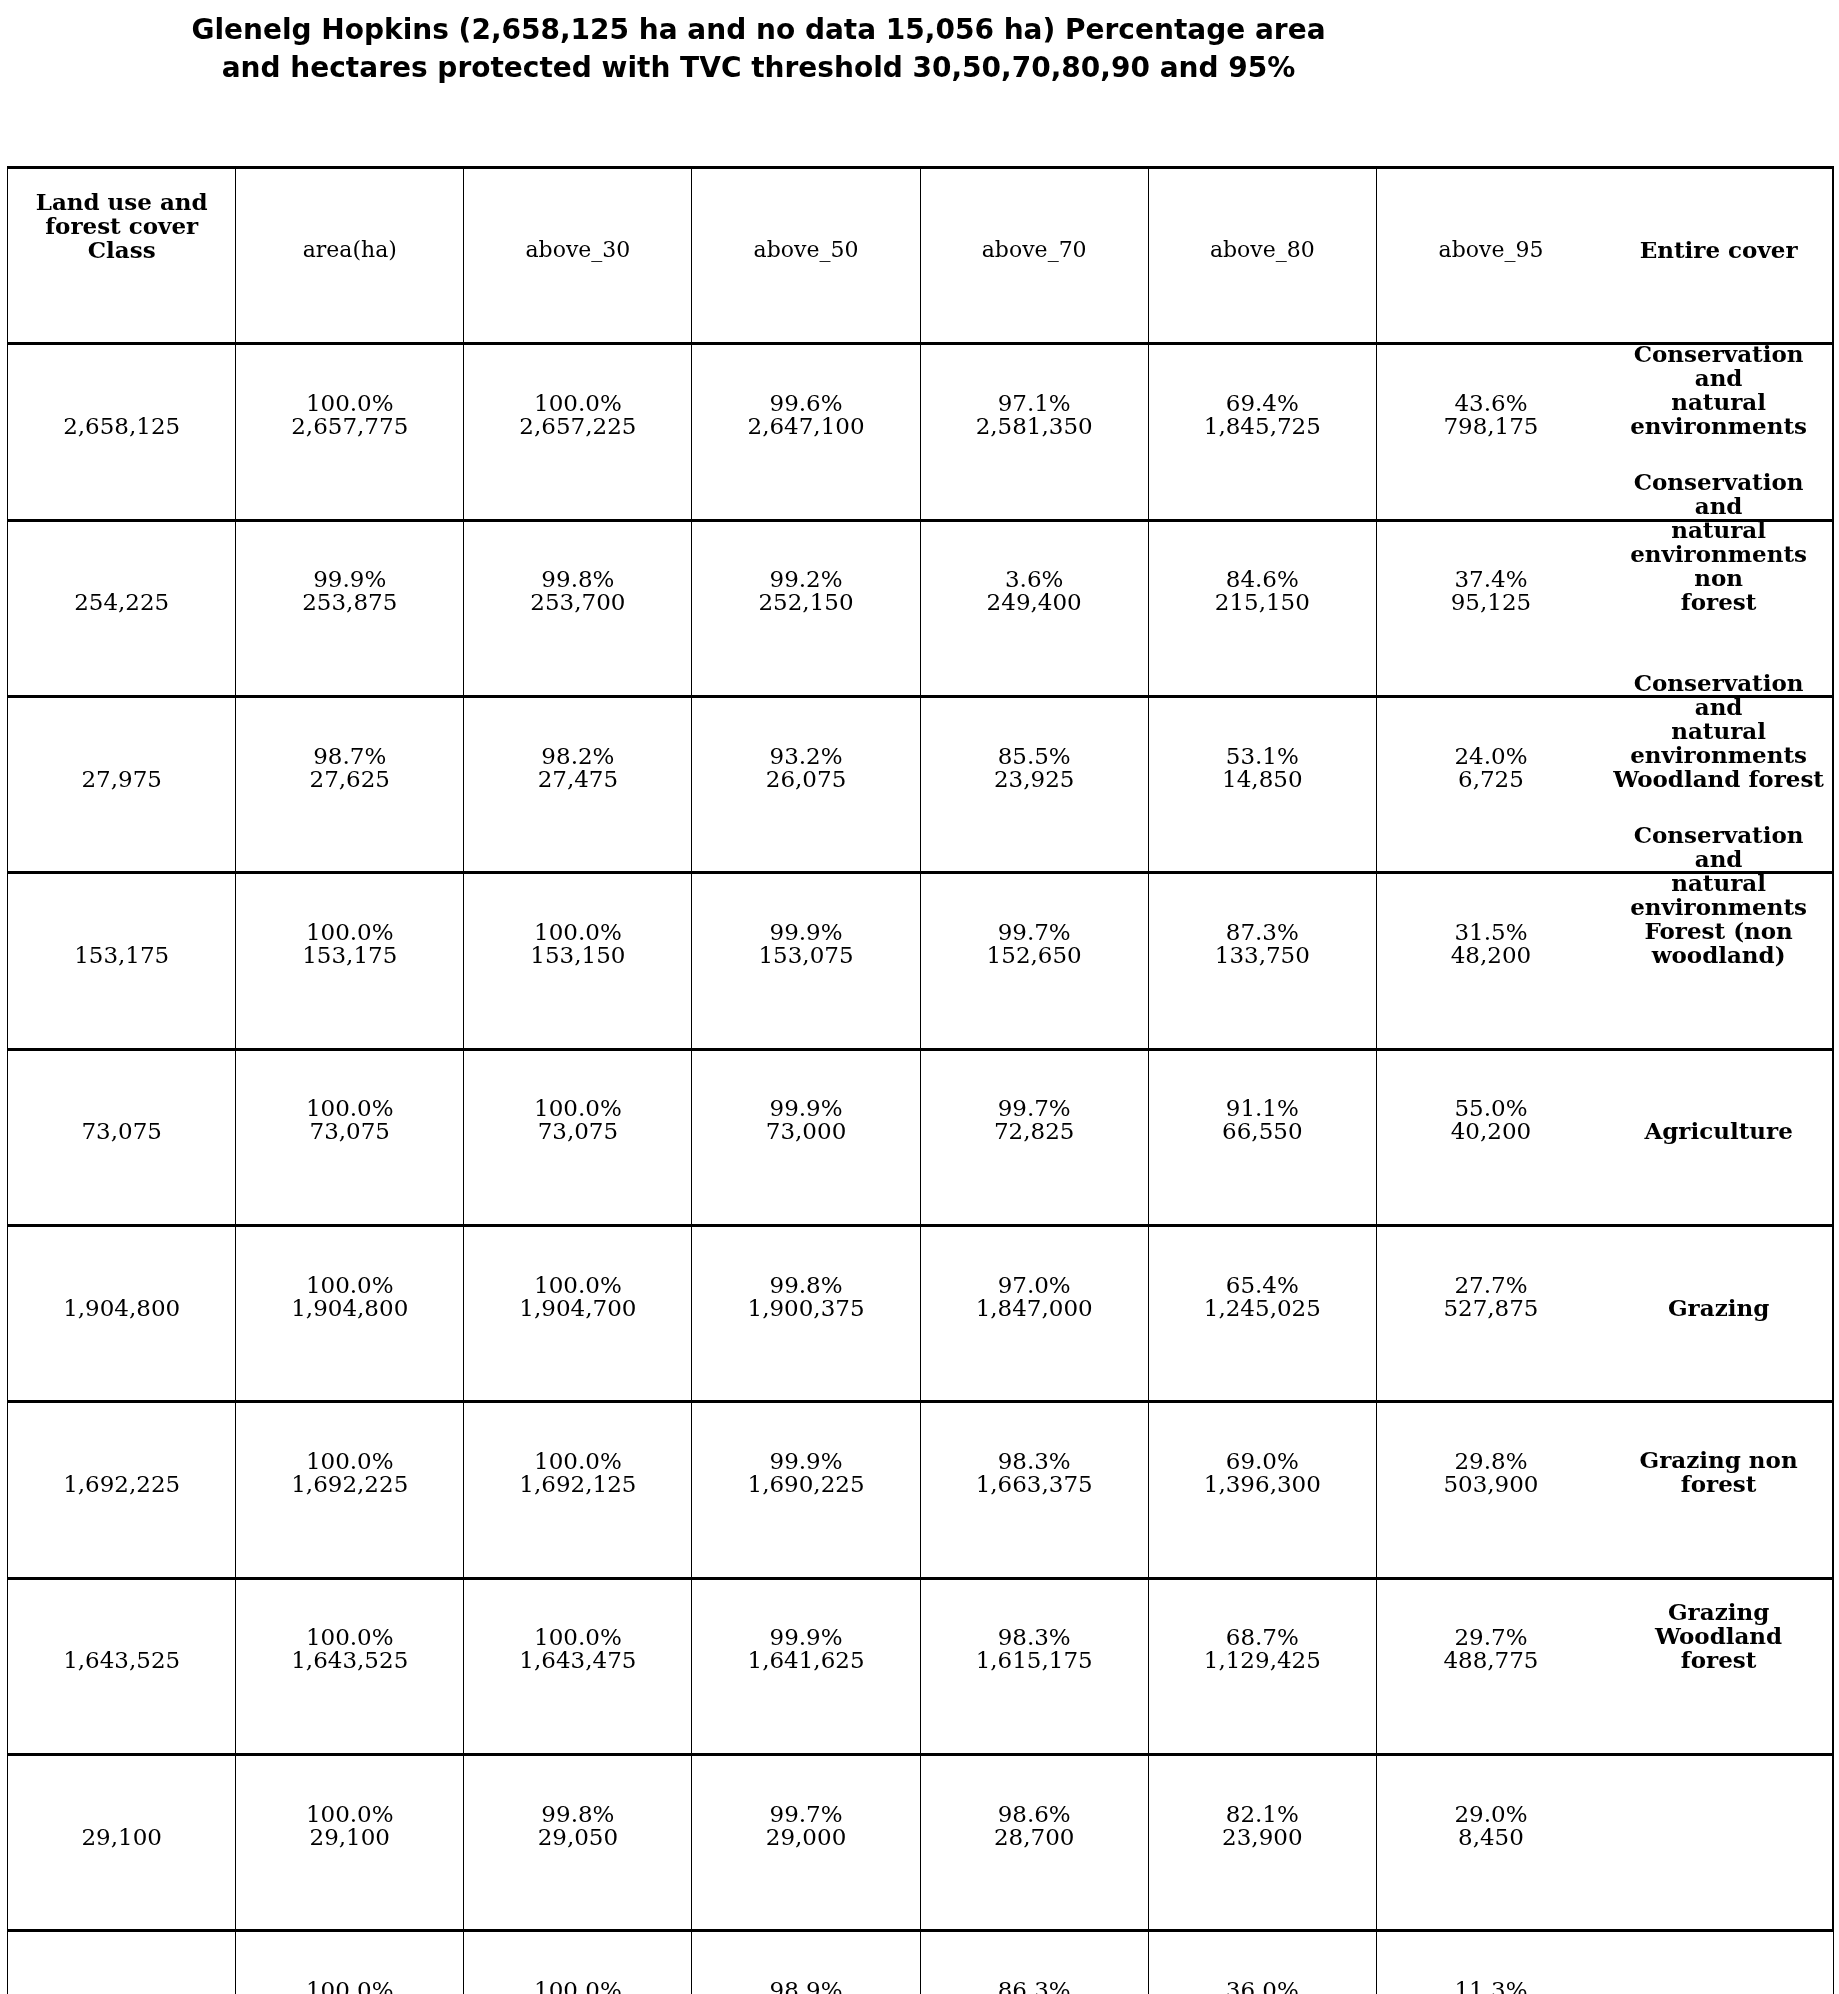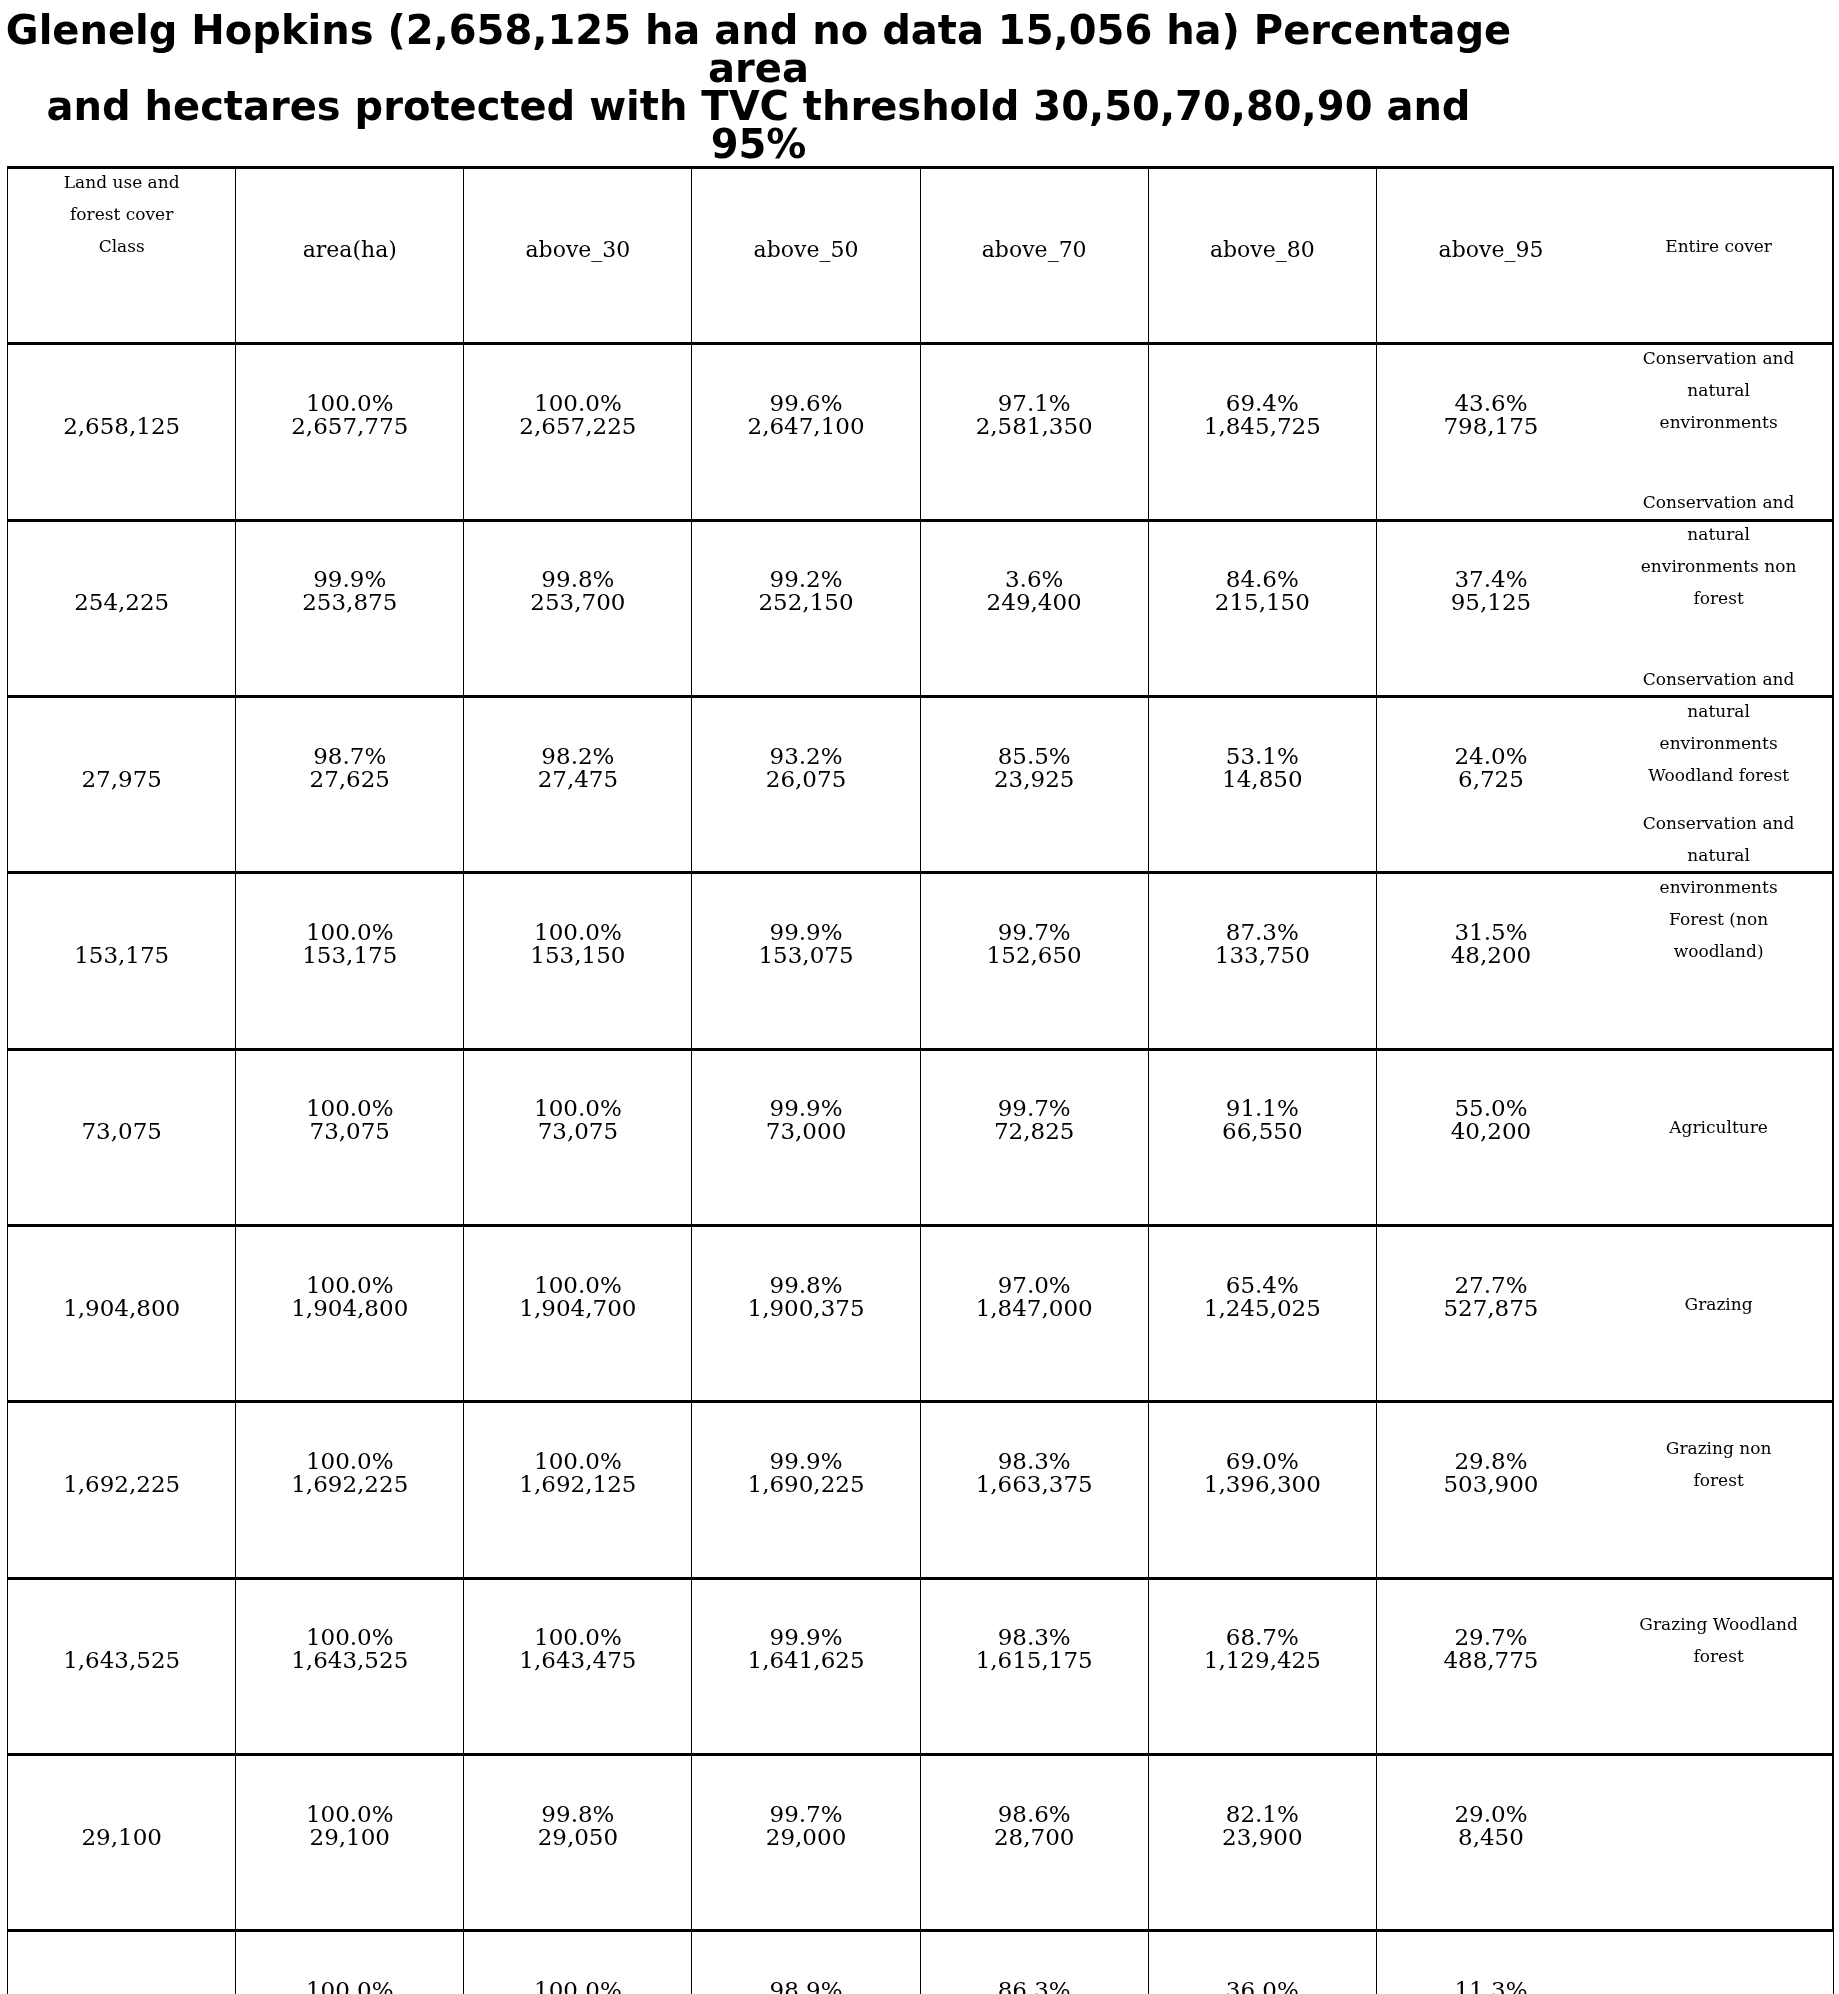--- a/index.html
+++ b/index.html
@@ -3,40 +3,40 @@
 <meta charset="utf-8">
 <style>
   html,body{margin:0;padding:0;}
   body{
     width:1839px;height:2549px;position:relative;background:#ffffff;
     font-family:"DejaVu Serif", serif;color:#000;overflow:hidden;
   }
   .title{
     position:absolute;top:11.2px;left:0;width:1517px;text-align:center;
     font-family:"DejaVu Sans", sans-serif;font-weight:bold;
-    font-size:40px;line-height:38px;
+    font-size:28px;line-height:38px;
   }
   
   .grid{
     position:absolute;left:7.2px;top:166px;width:1825px;height:2116px;
     display:grid;grid-template-columns:228px repeat(7,1fr);
     grid-template-rows:repeat(12,1fr);
     border-style:solid;border-color:#000;border-width:3.6px 1.2px 3.6px 1.2px;
     background:#fff;
   }
   .c{position:relative;border-right:1.2px solid #000;border-bottom:3.6px solid #000;}
   .c.lc{border-right:none;}
   .v{
     position:absolute;left:1.6px;right:1.6px;bottom:50%;
     transform:translateY(5.6px);
     text-align:center;white-space:pre-line;
     font-size:23px;line-height:23px;
   }
   .hdr .v{font-weight:normal;font-size:22px;line-height:25px;}
-  .name .v{font-weight:normal;font-size:17px;line-height:32px;}
+  .name .v{font-weight:bold;font-size:23px;line-height:24px;}
 </style>
 </head>
 <body>
 
 <div class="title">
   <div>Glenelg Hopkins (2,658,125 ha and no data 15,056 ha) Percentage area</div>
   <div>and hectares protected with TVC threshold 30,50,70,80,90 and 95%</div>
 </div>
 
 <div class="grid">

